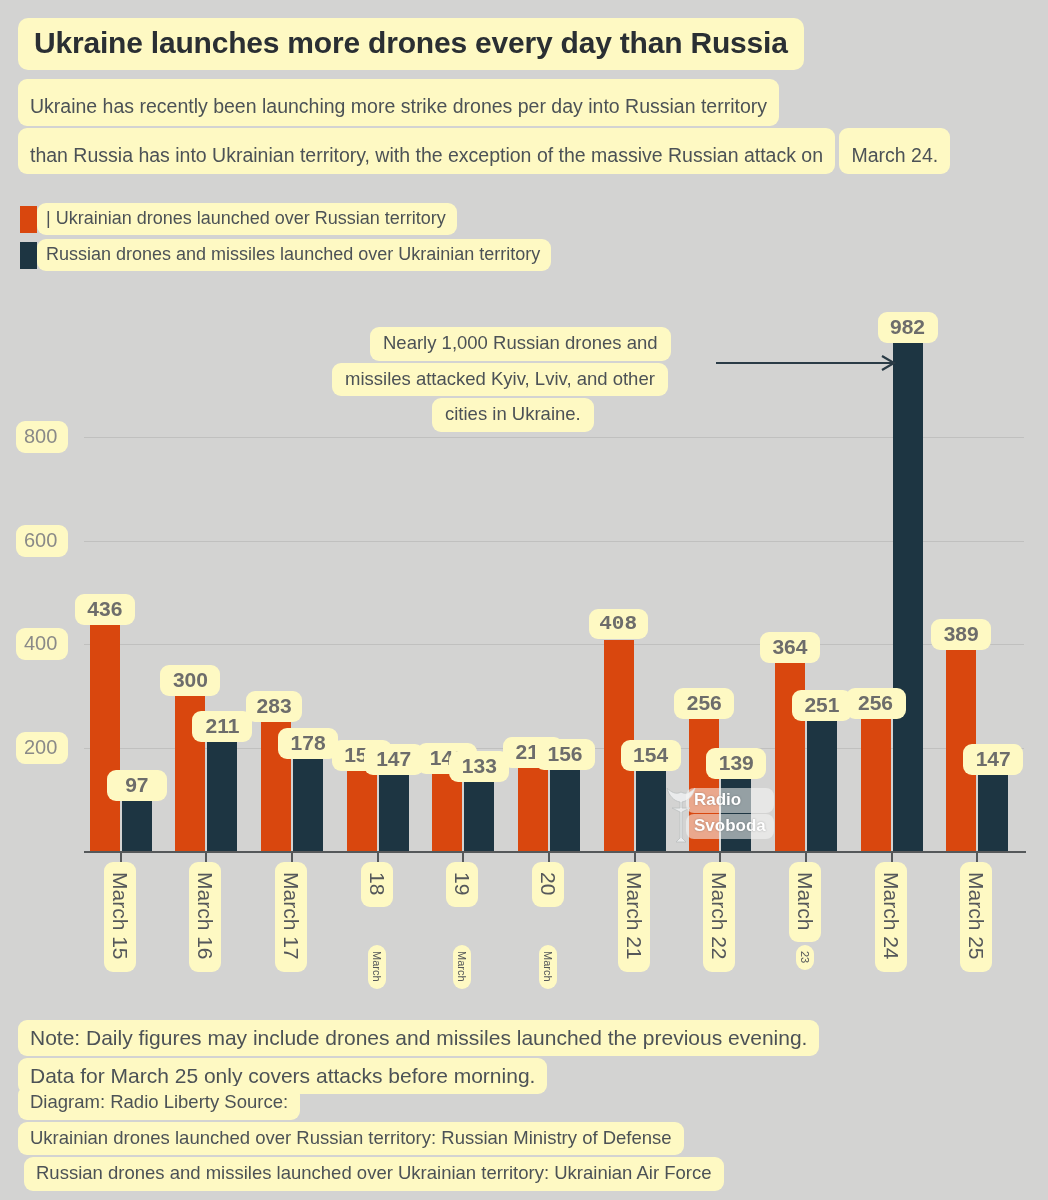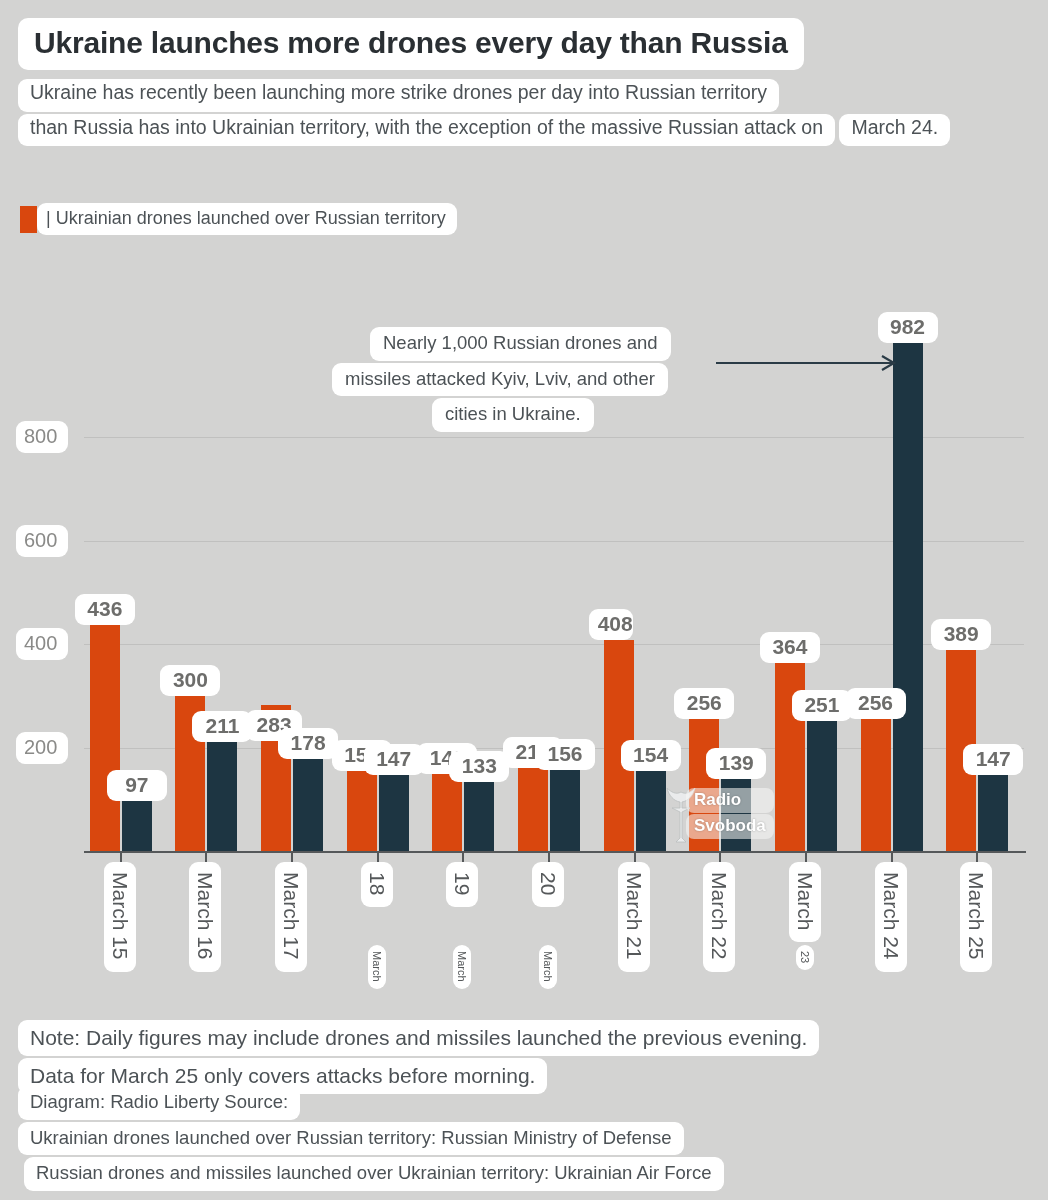--- a/index.html
+++ b/index.html
@@ -5,38 +5,38 @@
   * { box-sizing: border-box; margin: 0; padding: 0; }
   html, body {
     width: 1048px; height: 1200px;
     background: #d3d3d2;
     font-family: "Liberation Sans", sans-serif;
     overflow: hidden;
   }
   #root { position: relative; width: 1048px; height: 1200px; }
 
   .pill {
-    background: #ffffff;
+    background: #fef9c3;
     border-radius: 9px;
     display: inline-block;
   }
 
   
   #title-wrap { position: absolute; left: 18px; top: 18px; }
   #chart-title {
     font-size: 30px; font-weight: 700; color: #2a2f33;
     padding: 8px 16px 10px 16px; letter-spacing: -0.2px;
     white-space: nowrap; border-radius: 10px;
   }
   #subtitle-wrap {
     position: absolute; left: 18px; top: 79px; width: 990px;
   }
   #subtitle-wrap .line {
     font-size: 19.5px; color: #4c5256; line-height: 1.0;
-    padding: 4px 12px 9px 12px; margin-bottom: 2px;
+    padding: 18px 12px 9px 12px; margin-bottom: 2px;
     border-radius: 9px; white-space: nowrap;
   }
 
   
   #legend { position: absolute; left: 20px; top: 203px; }
   .legend-row { display: flex; align-items: center; margin-bottom: 4px; }
   .legend-swatch { width: 17px; height: 27px; flex: none; }
   .legend-text {
     font-size: 18px; color: #4c5256; padding: 5px 11px 6px 9px;
     border-radius: 9px; white-space: nowrap; margin-left: 0px;
@@ -134,20 +134,24 @@
   <div id="subtitle-wrap">
     <div class="line pill">Ukraine has recently been launching more strike drones per day into Russian territory</div>
     <div class="line pill">than Russia has into Ukrainian territory, with the exception of the massive Russian attack on</div>
     <div class="line pill" style="display:inline-block;">March 24.</div>
   </div>
 
   <div id="legend">
     <div class="legend-row">
       <span class="legend-swatch" style="background:#d9470e;"></span>
       <span class="legend-text pill">| Ukrainian drones launched over Russian territory</span>
+    </div>
+    <div class="legend-row">
+      <span class="legend-swatch" style="background:#1d3542;"></span>
+      <span class="legend-text pill">Russian drones and missiles launched over Ukrainian territory</span>
     </div>
   </div>
 
   <div id="plot">
     <div id="grid-layer">
         <div class="gridline" style="top: 747.5px;"></div>
         <div class="gridline" style="top: 644px;"></div>
         <div class="gridline" style="top: 540.5px;"></div>
         <div class="gridline" style="top: 437px;"></div>
       </div>
@@ -179,29 +183,29 @@
         <div class="bar u" style="left: 860.545px; width: 30px; height: 132.48px; bottom: 349px;"></div>
         <div class="bar r" style="left: 892.545px; width: 30px; height: 508.185px; bottom: 349px;"></div>
         <div class="bar u" style="left: 946.182px; width: 30px; height: 201.307px; bottom: 349px;"></div>
         <div class="bar r" style="left: 978.182px; width: 30px; height: 76.0725px; bottom: 349px;"></div>
       </div>
     <div id="vlabel-layer">
         <div class="vlabel pill" style="width: 60px; left: 74.8182px; top: 594.37px;">436</div>
         <div class="vlabel pill" style="width: 60px; left: 106.818px; top: 769.803px;">97</div>
         <div class="vlabel pill" style="width: 60px; left: 160.455px; top: 664.75px;">300</div>
         <div class="vlabel pill" style="width: 60px; left: 192.455px; top: 710.808px;">211</div>
-        <div class="vlabel pill" style="width: 56px; left: 246.091px; top: 710px;">283</div>
+        <div class="vlabel pill" style="width: 56px; left: 246.091px; top: 691px;">283</div>
         <div class="vlabel pill" style="width: 60px; left: 278.091px; top: 727.885px;">178</div>
         <div class="vlabel pill" style="width: 60px; left: 331.727px; top: 739.788px;">155</div>
         <div class="vlabel pill" style="width: 60px; left: 363.727px; top: 743.928px;">147</div>
         <div class="vlabel pill" style="width: 60px; left: 417.364px; top: 743.41px;">148</div>
         <div class="vlabel pill" style="width: 60px; left: 449.364px; top: 751.173px;">133</div>
         <div class="vlabel pill" style="width: 60px; left: 503px; top: 737px;">212</div>
         <div class="vlabel pill" style="width: 60px; left: 535px; top: 739.27px;">156</div>
-        <div class="vlabel pill" style="width: 44px; left: 588.636px; top: 608.86px;">408</div>
+        <div class="vlabel pill" style="width: 59px; left: 588.636px; top: 608.86px; font-family: Liberation Mono, monospace;">408</div>
         <div class="vlabel pill" style="width: 60px; left: 620.636px; top: 740.305px;">154</div>
         <div class="vlabel pill" style="width: 60px; left: 674.273px; top: 687.52px;">256</div>
         <div class="vlabel pill" style="width: 60px; left: 706.273px; top: 748.067px;">139</div>
         <div class="vlabel pill" style="width: 60px; left: 759.909px; top: 631.63px;">364</div>
         <div class="vlabel pill" style="width: 60px; left: 791.909px; top: 690.107px;">251</div>
         <div class="vlabel pill" style="width: 60px; left: 845.545px; top: 687.52px;">256</div>
         <div class="vlabel pill" style="width: 60px; left: 877.545px; top: 311.815px;">982</div>
         <div class="vlabel pill" style="width: 60px; left: 931.182px; top: 618.692px;">389</div>
         <div class="vlabel pill" style="width: 60px; left: 963.182px; top: 743.928px;">147</div>
       </div>

